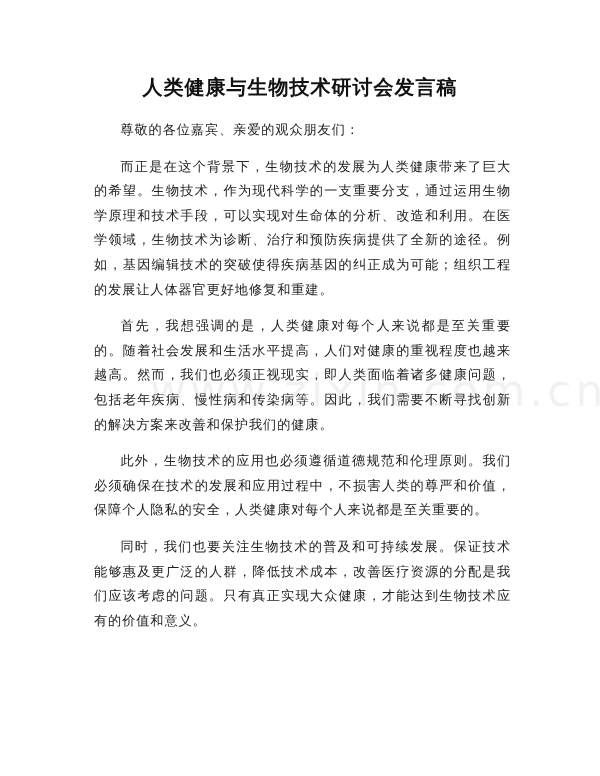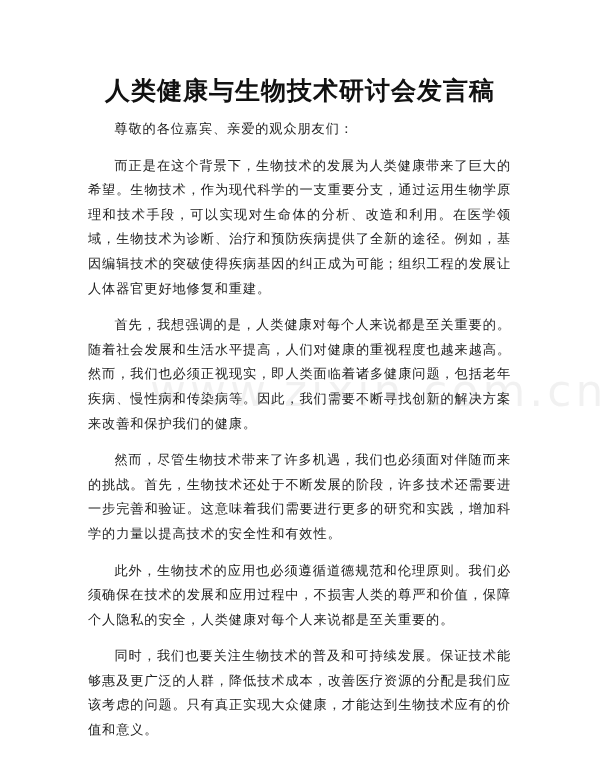--- a/index.html
+++ b/index.html
@@ -1,42 +1,41 @@
 <!DOCTYPE html>
 <html><head>
 <meta charset="utf-8">
 <style>
   html, body { margin: 0; padding: 0; background: #ffffff; }
   body { width: 600px; height: 776px; position: relative; overflow: hidden; }
   .page { position: absolute; left: 0; top: 0; width: 600px; height: 776px; background: #fff; }
   .title {
     position: absolute; left: 0; top: 74px; width: 600px; text-align: center;
     font-family: "DejaVu Sans", "Liberation Sans", sans-serif;
-    font-weight: bold; font-size: 25px; color: #111; letter-spacing: 1px;
+    font-weight: bold; font-size: 20px; color: #111; letter-spacing: 1px;
   }
   .body {
     position: absolute; left: 83px; top: 118px; width: 428px;
     font-family: "DejaVu Serif", "Liberation Serif", serif;
     font-size: 13.2px; line-height: 24.6px; color: #222;
     text-align: justify; letter-spacing: 0.9px;
   }
-  .body p { margin: 0 0 12px 5px; text-indent: 2em; font-family: Liberation Mono, monospace; }
+  .body p { margin: 0 0 12px 11px; text-indent: 2em; }
   .watermark {
     position: absolute; left: 150px; top: 365px; width: 350px;
     font-family: "DejaVu Sans", sans-serif; font-size: 44px; color: #000;
     opacity: 0.05; letter-spacing: 4px; white-space: nowrap;
   }
 </style>
 </head>
 <body>
 
 <div class="page">
   <div class="watermark">www.zixin.com.cn</div>
   <div class="title">人类健康与生物技术研讨会发言稿</div>
   <div class="body">
     <p>尊敬的各位嘉宾、亲爱的观众朋友们：</p>
     <p>而正是在这个背景下，生物技术的发展为人类健康带来了巨大的希望。生物技术，作为现代科学的一支重要分支，通过运用生物学原理和技术手段，可以实现对生命体的分析、改造和利用。在医学领域，生物技术为诊断、治疗和预防疾病提供了全新的途径。例如，基因编辑技术的突破使得疾病基因的纠正成为可能；组织工程的发展让人体器官更好地修复和重建。</p>
     <p>首先，我想强调的是，人类健康对每个人来说都是至关重要的。随着社会发展和生活水平提高，人们对健康的重视程度也越来越高。然而，我们也必须正视现实，即人类面临着诸多健康问题，包括老年疾病、慢性病和传染病等。因此，我们需要不断寻找创新的解决方案来改善和保护我们的健康。</p>
-    <p>然而，尽管生物技术带来了许多机遇，我们也必须面对伴随而来的挑战。首先，生物技术还处于不断发展的阶段，许多技术还需要进一步完善和验证。这意味着我们需要进行更多的研究和实践，增加科学的力量以提高技术的安全性和有效性。</p>
     <p>此外，生物技术的应用也必须遵循道德规范和伦理原则。我们必须确保在技术的发展和应用过程中，不损害人类的尊严和价值，保障个人隐私的安全，人类健康对每个人来说都是至关重要的。</p>
     <p>同时，我们也要关注生物技术的普及和可持续发展。保证技术能够惠及更广泛的人群，降低技术成本，改善医疗资源的分配是我们应该考虑的问题。只有真正实现大众健康，才能达到生物技术应有的价值和意义。</p>
   </div>
 </div>
 
 </body></html>

